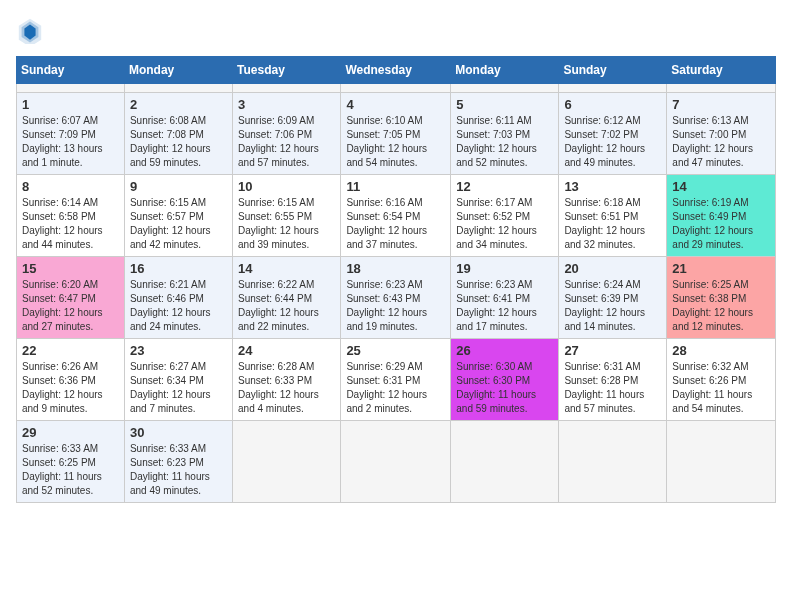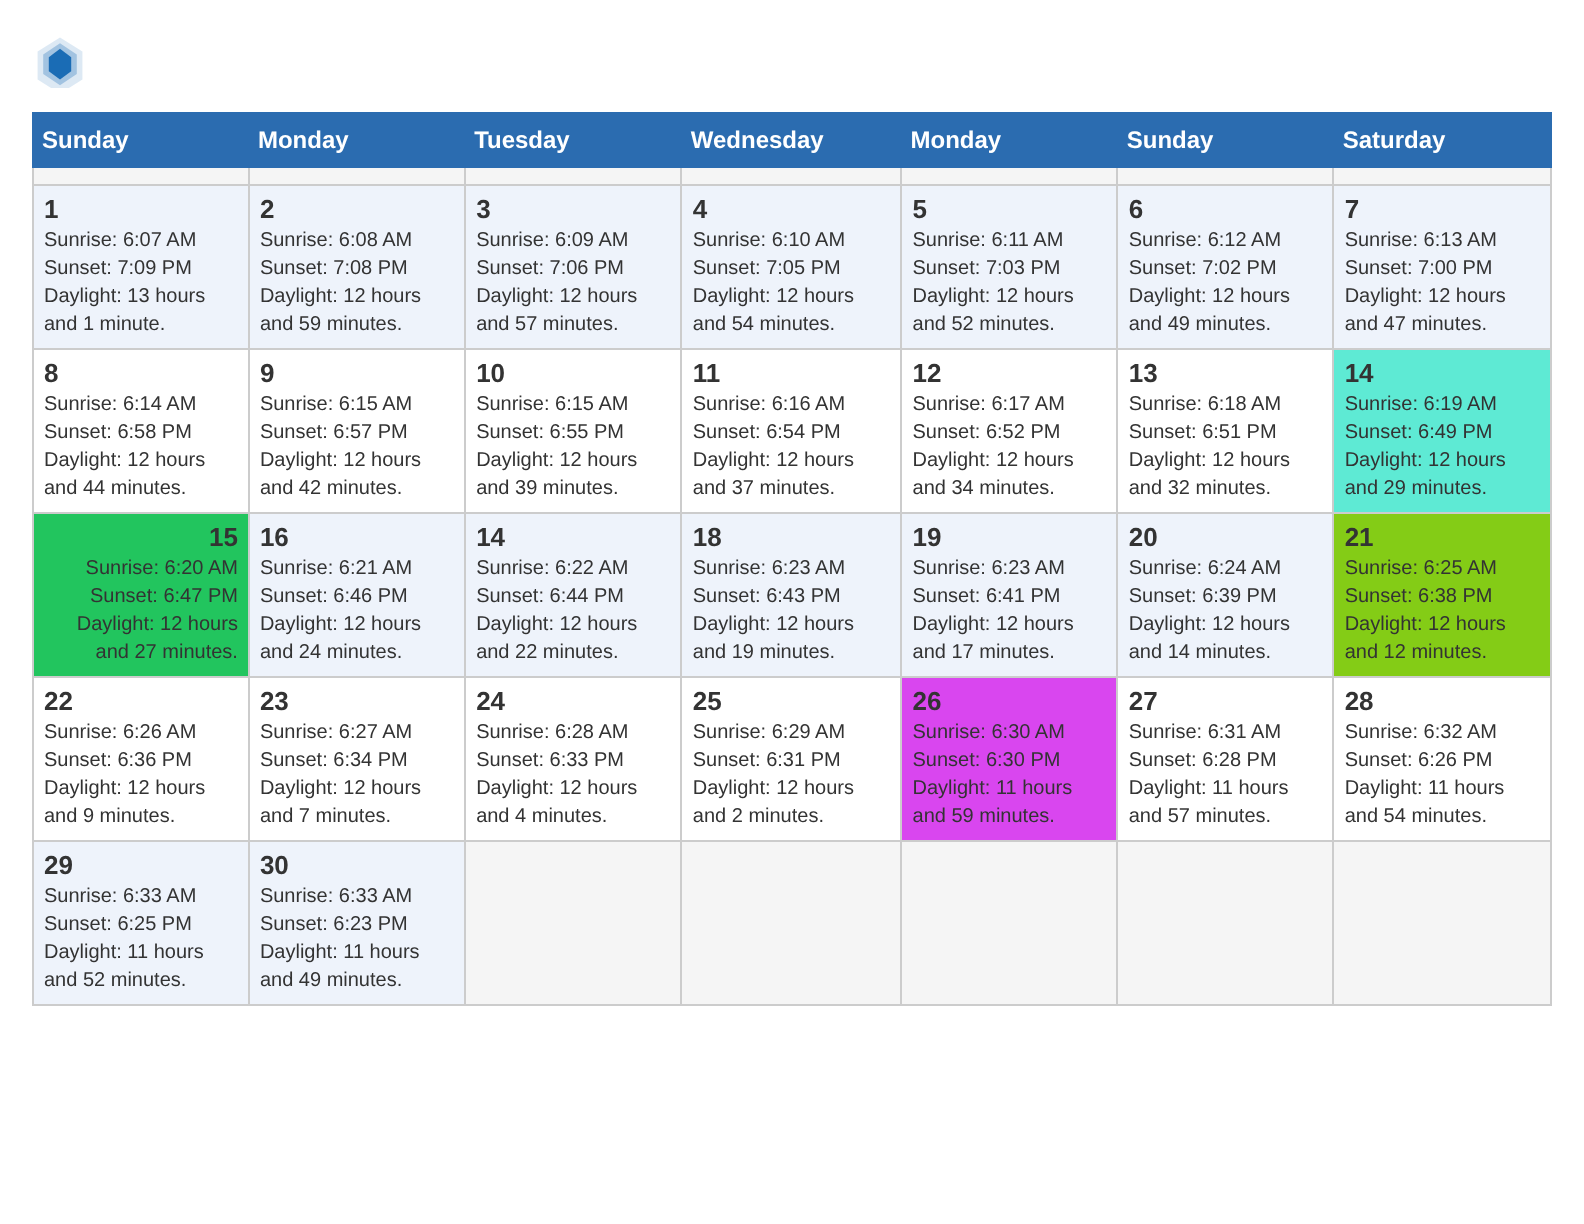--- a/index.html
+++ b/index.html
@@ -141,27 +141,27 @@
       <tr>
         <td style="background: rgb(255, 255, 255);"><span class="day-num">8</span><span class="day-detail">Sunrise: 6:14 AM<br>Sunset: 6:58 PM<br>Daylight: 12 hours and 44 minutes.</span></td>
         <td style="background: rgb(255, 255, 255);"><span class="day-num">9</span><span class="day-detail">Sunrise: 6:15 AM<br>Sunset: 6:57 PM<br>Daylight: 12 hours and 42 minutes.</span></td>
         <td style="background: rgb(255, 255, 255);"><span class="day-num">10</span><span class="day-detail">Sunrise: 6:15 AM<br>Sunset: 6:55 PM<br>Daylight: 12 hours and 39 minutes.</span></td>
         <td style="background: rgb(255, 255, 255);"><span class="day-num">11</span><span class="day-detail">Sunrise: 6:16 AM<br>Sunset: 6:54 PM<br>Daylight: 12 hours and 37 minutes.</span></td>
         <td style="background: rgb(255, 255, 255);"><span class="day-num">12</span><span class="day-detail">Sunrise: 6:17 AM<br>Sunset: 6:52 PM<br>Daylight: 12 hours and 34 minutes.</span></td>
         <td style="background: rgb(255, 255, 255);"><span class="day-num">13</span><span class="day-detail">Sunrise: 6:18 AM<br>Sunset: 6:51 PM<br>Daylight: 12 hours and 32 minutes.</span></td>
         <td style="background: #5eead4;"><span class="day-num">14</span><span class="day-detail">Sunrise: 6:19 AM<br>Sunset: 6:49 PM<br>Daylight: 12 hours and 29 minutes.</span></td>
       </tr>
       <tr>
-        <td style="background: #22c55e; text-align: right;"><span class="day-num">15</span><span class="day-detail">Sunrise: 6:20 AM<br>Sunset: 6:47 PM<br>Daylight: 12 hours and 27 minutes.</span></td>
+        <td style="background: #f9a8d4;"><span class="day-num">15</span><span class="day-detail">Sunrise: 6:20 AM<br>Sunset: 6:47 PM<br>Daylight: 12 hours and 27 minutes.</span></td>
         <td style="background: rgb(238, 243, 251);"><span class="day-num">16</span><span class="day-detail">Sunrise: 6:21 AM<br>Sunset: 6:46 PM<br>Daylight: 12 hours and 24 minutes.</span></td>
         <td style="background: rgb(238, 243, 251);"><span class="day-num">14</span><span class="day-detail">Sunrise: 6:22 AM<br>Sunset: 6:44 PM<br>Daylight: 12 hours and 22 minutes.</span></td>
         <td style="background: rgb(238, 243, 251);"><span class="day-num">18</span><span class="day-detail">Sunrise: 6:23 AM<br>Sunset: 6:43 PM<br>Daylight: 12 hours and 19 minutes.</span></td>
         <td style="background: rgb(238, 243, 251);"><span class="day-num">19</span><span class="day-detail">Sunrise: 6:23 AM<br>Sunset: 6:41 PM<br>Daylight: 12 hours and 17 minutes.</span></td>
         <td style="background: rgb(238, 243, 251);"><span class="day-num">20</span><span class="day-detail">Sunrise: 6:24 AM<br>Sunset: 6:39 PM<br>Daylight: 12 hours and 14 minutes.</span></td>
-        <td style="background: #84cc16;"><span class="day-num">21</span><span class="day-detail">Sunrise: 6:25 AM<br>Sunset: 6:38 PM<br>Daylight: 12 hours and 12 minutes.</span></td>
+        <td style="background: #fca5a5;"><span class="day-num">21</span><span class="day-detail">Sunrise: 6:25 AM<br>Sunset: 6:38 PM<br>Daylight: 12 hours and 12 minutes.</span></td>
       </tr>
       <tr>
         <td style="background: rgb(255, 255, 255);"><span class="day-num">22</span><span class="day-detail">Sunrise: 6:26 AM<br>Sunset: 6:36 PM<br>Daylight: 12 hours and 9 minutes.</span></td>
         <td style="background: rgb(255, 255, 255);"><span class="day-num">23</span><span class="day-detail">Sunrise: 6:27 AM<br>Sunset: 6:34 PM<br>Daylight: 12 hours and 7 minutes.</span></td>
         <td style="background: rgb(255, 255, 255);"><span class="day-num">24</span><span class="day-detail">Sunrise: 6:28 AM<br>Sunset: 6:33 PM<br>Daylight: 12 hours and 4 minutes.</span></td>
         <td style="background: rgb(255, 255, 255);"><span class="day-num">25</span><span class="day-detail">Sunrise: 6:29 AM<br>Sunset: 6:31 PM<br>Daylight: 12 hours and 2 minutes.</span></td>
         <td style="background: #d946ef;"><span class="day-num">26</span><span class="day-detail">Sunrise: 6:30 AM<br>Sunset: 6:30 PM<br>Daylight: 11 hours and 59 minutes.</span></td>
         <td style="background: rgb(255, 255, 255);"><span class="day-num">27</span><span class="day-detail">Sunrise: 6:31 AM<br>Sunset: 6:28 PM<br>Daylight: 11 hours and 57 minutes.</span></td>
         <td style="background: rgb(255, 255, 255);"><span class="day-num">28</span><span class="day-detail">Sunrise: 6:32 AM<br>Sunset: 6:26 PM<br>Daylight: 11 hours and 54 minutes.</span></td>
       </tr>

